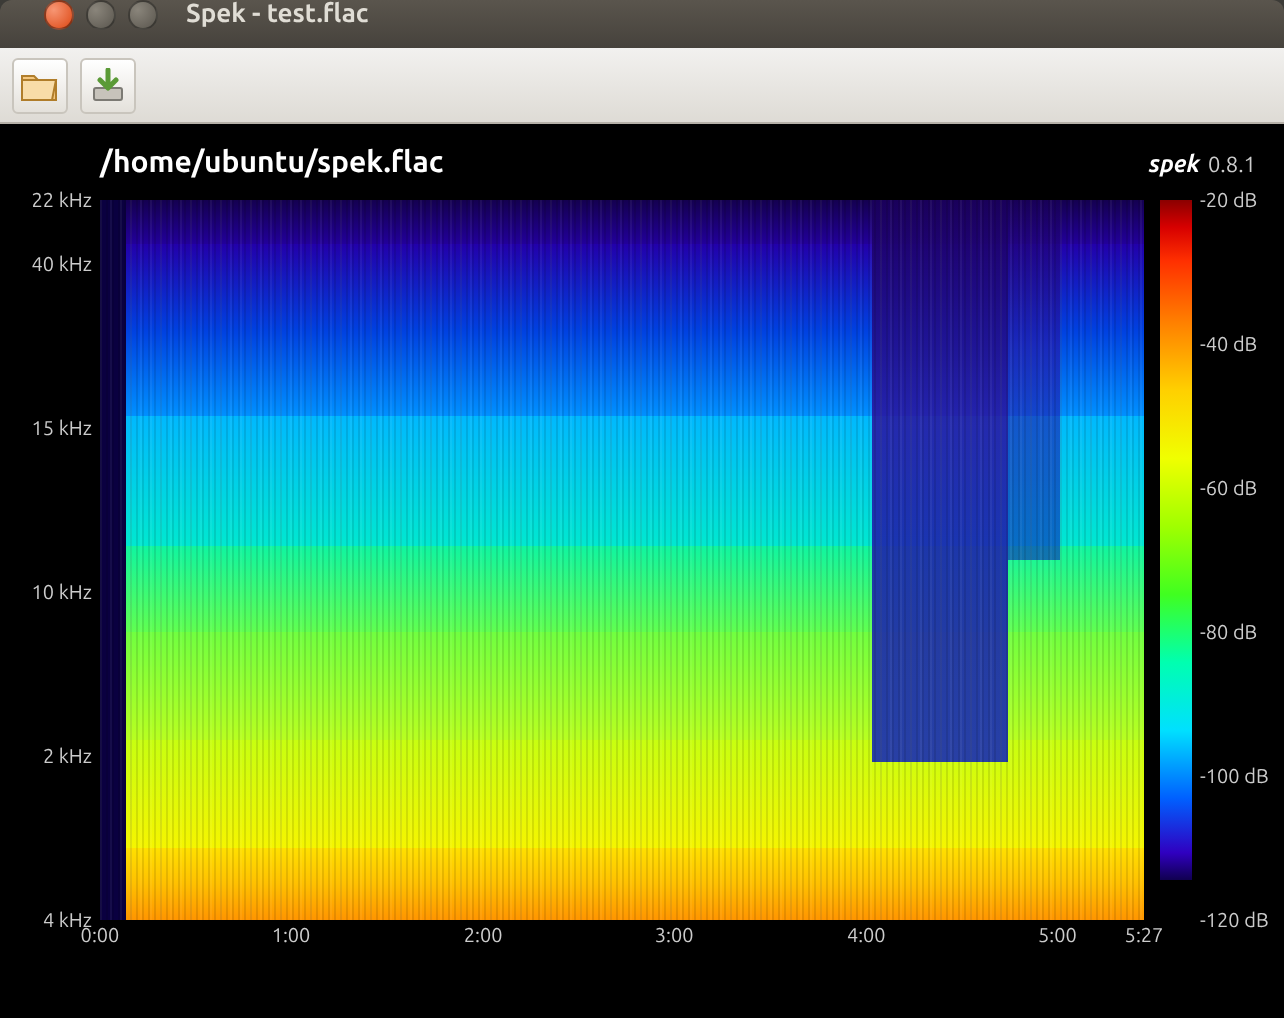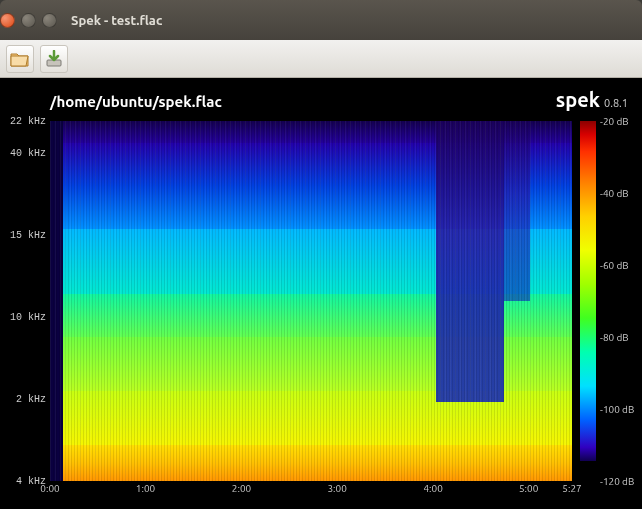--- a/index.html
+++ b/index.html
@@ -4,25 +4,25 @@
 <style>
   * { box-sizing: border-box; margin: 0; padding: 0; }
   body {
     font-family: Ubuntu, "Segoe UI", sans-serif;
     background: #3c3b37;
     width: 642px;
     height: 509px;
     overflow: hidden;
   }
   .titlebar {
-    height: 40px;
+    height: 24px;
     background: linear-gradient(to bottom, #5a554d, #46423c);
     display: flex;
-    align-items: center;
-    padding: 0 0;
+    align-items: flex-start;
+    padding: 0 22px;
     border-radius: 6px 6px 0 0;
   }
   .win-btn {
     width: 15px; height: 15px;
     border-radius: 50%;
     margin-right: 6px;
     border: 1px solid rgba(0,0,0,0.4);
   }
   .close { background: radial-gradient(circle at 30% 30%, #f79674, #dd4814); }
   .min, .max { background: radial-gradient(circle at 30% 30%, #8a857b, #5a564e); }
@@ -61,40 +61,39 @@
     display: flex;
     justify-content: space-between;
     align-items: baseline;
     padding-left: 40px;
   }
   .filepath {
     color: #fff;
     font-size: 15px;
     font-weight: bold;
   }
-  .app-label { color: #fff; font-size: 20px; font-weight: bold; }
+  .app-label { color: #fff; font-size: 12px; font-weight: bold; font-style: italic; }
   .app-ver { color: #ccc; font-size: 11px; margin-left: 4px; }
   .fileinfo {
     color: #ddd;
     font-size: 12px;
     padding-left: 40px;
     margin-top: 6px;
   }
   .plot-area {
     position: relative;
     margin-top: 10px;
     height: 360px;
     display: flex;
   }
   .y-axis {
     width: 40px;
     position: relative;
     font-size: 10px;
     color: #ccc;
-    font-family: Liberation Mono, monospace;
   }
   .y-tick {
     position: absolute;
     right: 4px;
     transform: translateY(-50%);
     white-space: nowrap;
   }
   .spectro {
     flex: 1;
     position: relative;

